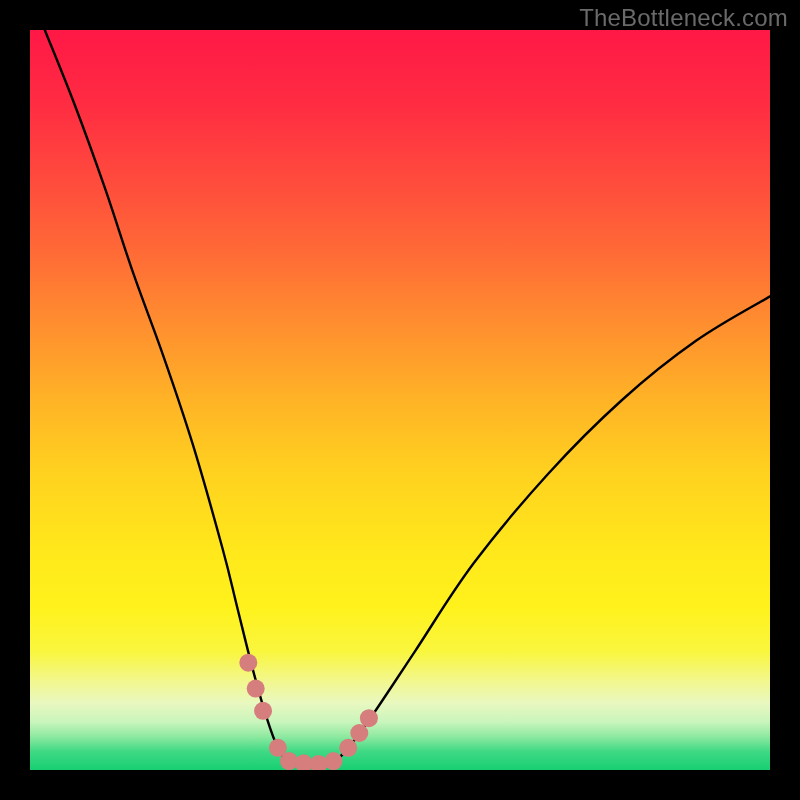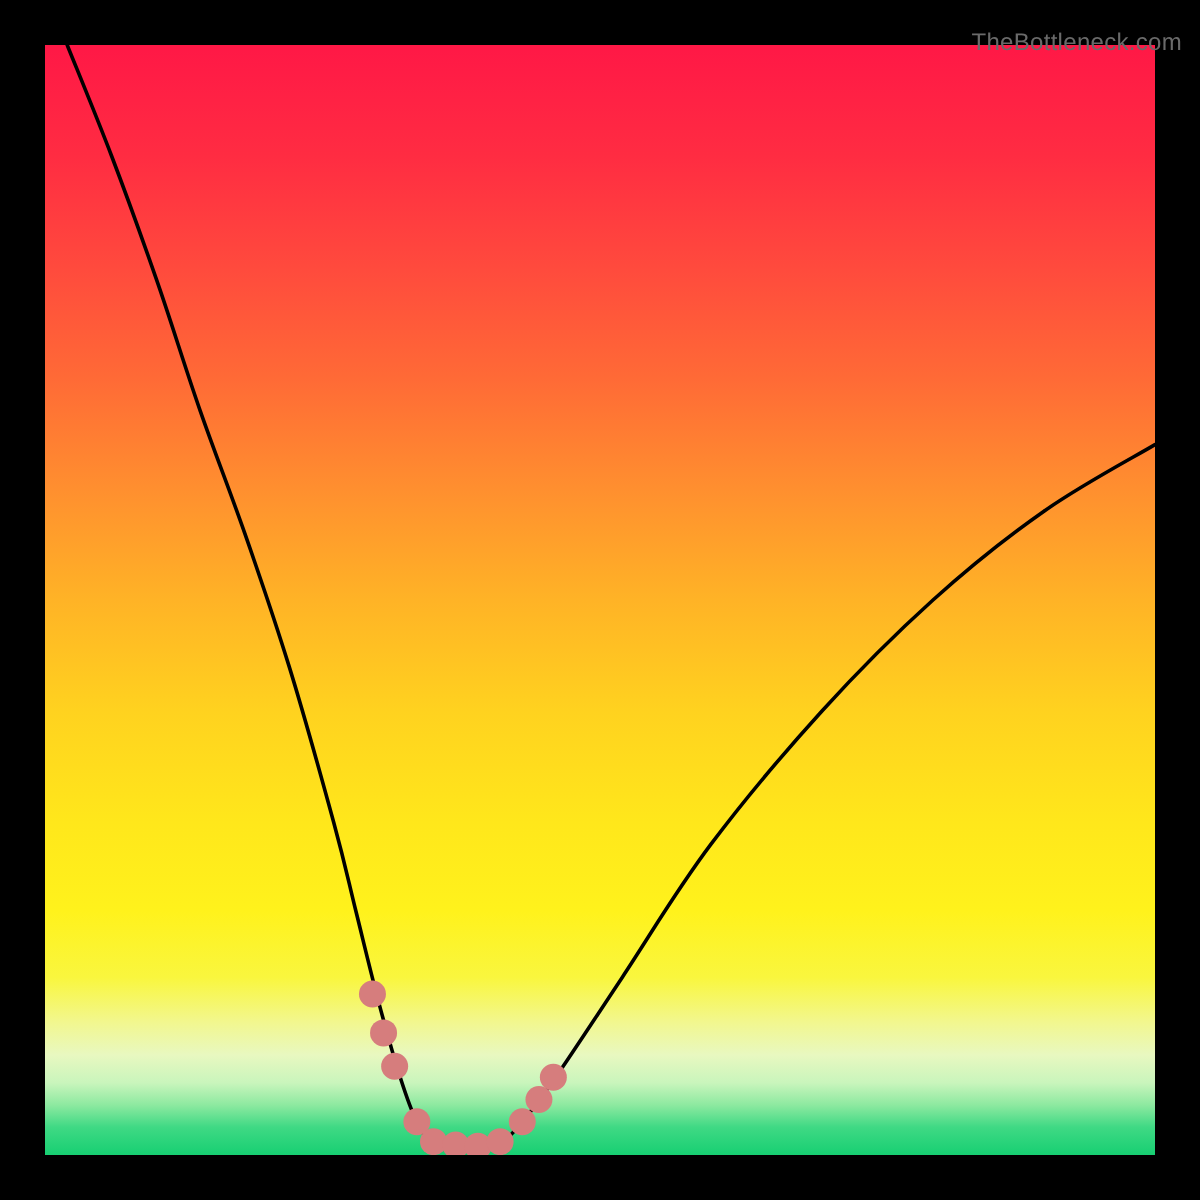--- a/index.html
+++ b/index.html
@@ -36,24 +36,24 @@
   }
   svg.curve {
     position: absolute;
     left: 0;
     top: 0;
     width: 740px;
     height: 740px;
   }
   .watermark {
     position: absolute;
-    top: 20px;
+    top: 4px;
     right: 12px;
     color: #6a6a6a;
-    font-size: 16px;
+    font-size: 24px;
     letter-spacing: 0.2px;
     font-weight: 400;
     user-select: none;
   }
 </style>
 </head>
 <body>
 
 <div class="frame">
 

